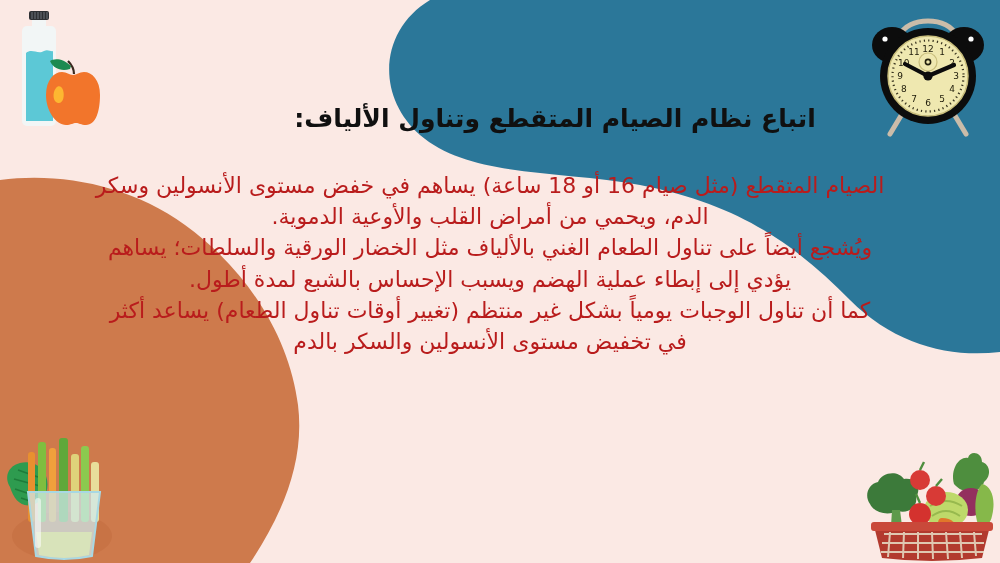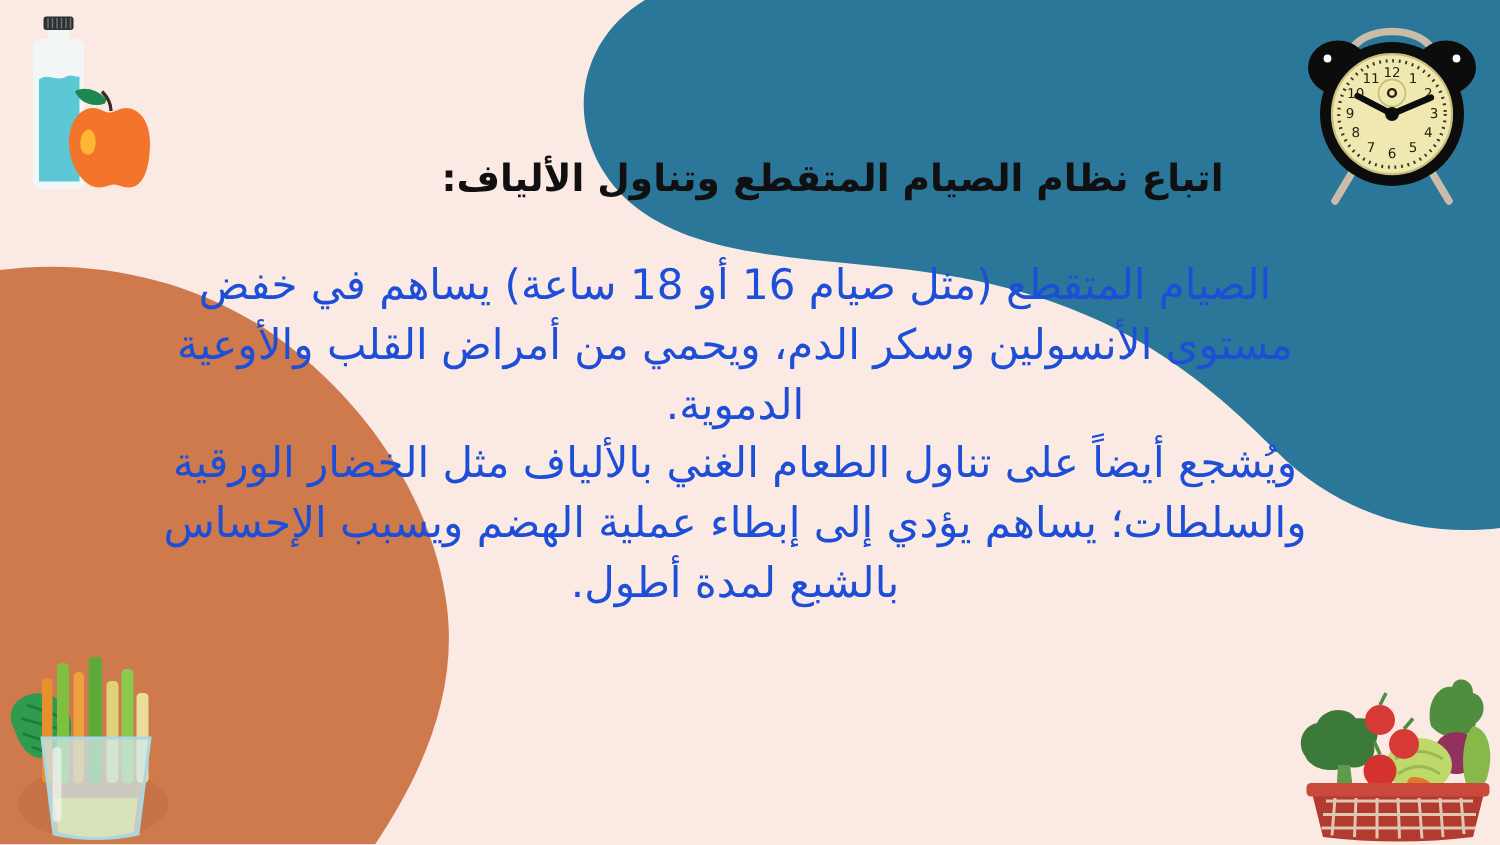--- a/index.html
+++ b/index.html
@@ -43,22 +43,22 @@
     padding-left:110px;
     box-sizing:border-box;
   }
   .body-block{
     position:absolute;
     left:95px;
     top:170px;
     width:790px;
     text-align:center;
     direction:rtl;
-    color:#1d4ed8;
-    font-size:28px;
+    color:#b91c1c;
+    font-size:22px;
     line-height:1.42;
   }
   .para{margin:0 0 0 0;}
   .para + .para{margin-top:0px;}
 </style>
 </head>
 <body>
 
 <div class="slide">
 
@@ -207,15 +207,16 @@
       <line x1="102" y1="88" x2="104" y2="114"></line>
       <line x1="116" y1="88" x2="118" y2="112"></line>
     </g>
   </svg>
 
   <h1 class="title">اتباع نظام الصيام المتقطع وتناول الألياف:</h1>
 
   <div class="body-block">
     <p class="para">الصيام المتقطع (مثل صيام 16 أو 18 ساعة) يساهم في خفض مستوى الأنسولين وسكر الدم، ويحمي من أمراض القلب والأوعية الدموية.</p>
     <p class="para">ويُشجع أيضاً على تناول الطعام الغني بالألياف مثل الخضار الورقية والسلطات؛ يساهم يؤدي إلى إبطاء عملية الهضم ويسبب الإحساس بالشبع لمدة أطول.</p>
+    <p class="para">كما أن تناول الوجبات يومياً بشكل غير منتظم (تغيير أوقات تناول الطعام) يساعد أكثر في تخفيض مستوى الأنسولين والسكر بالدم</p>
   </div>
 
 </div>
 
 </body></html>

